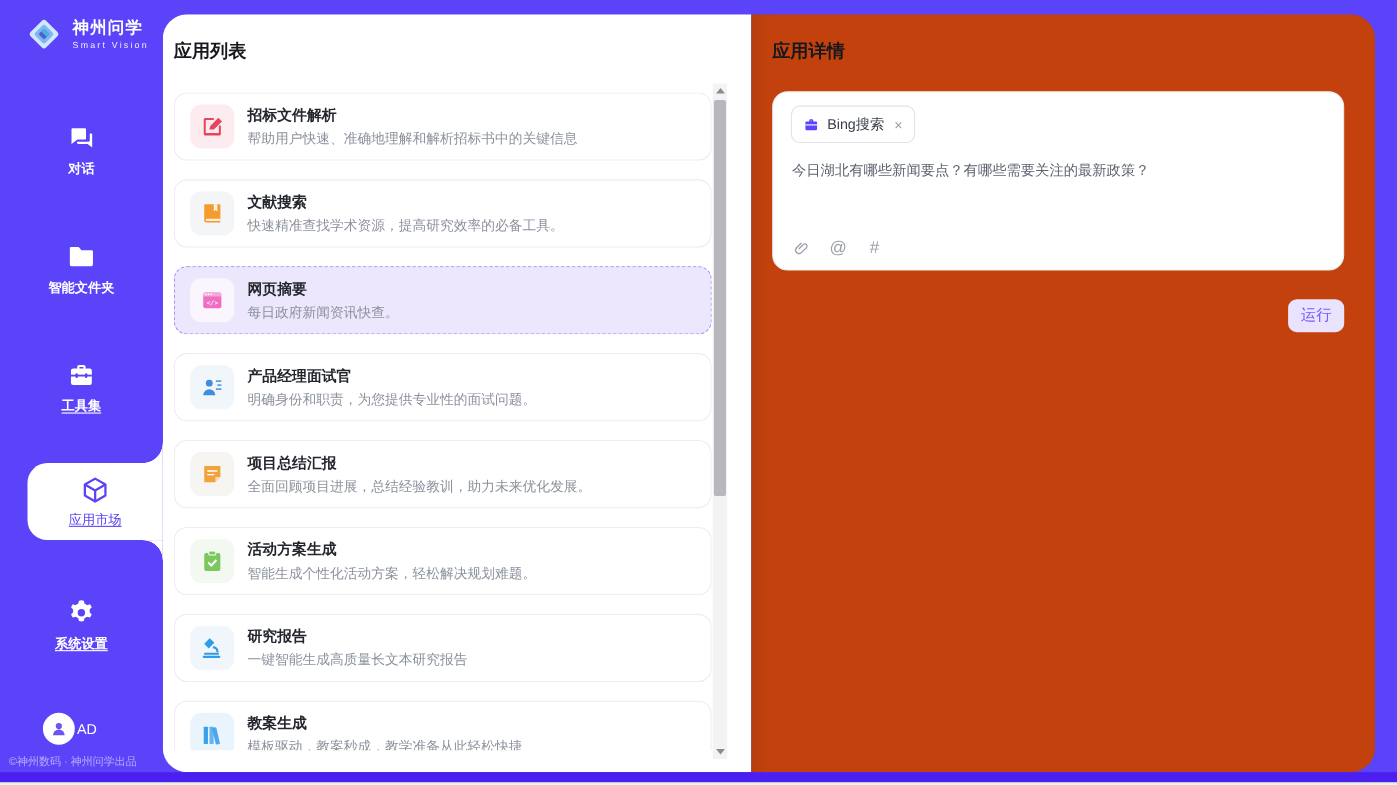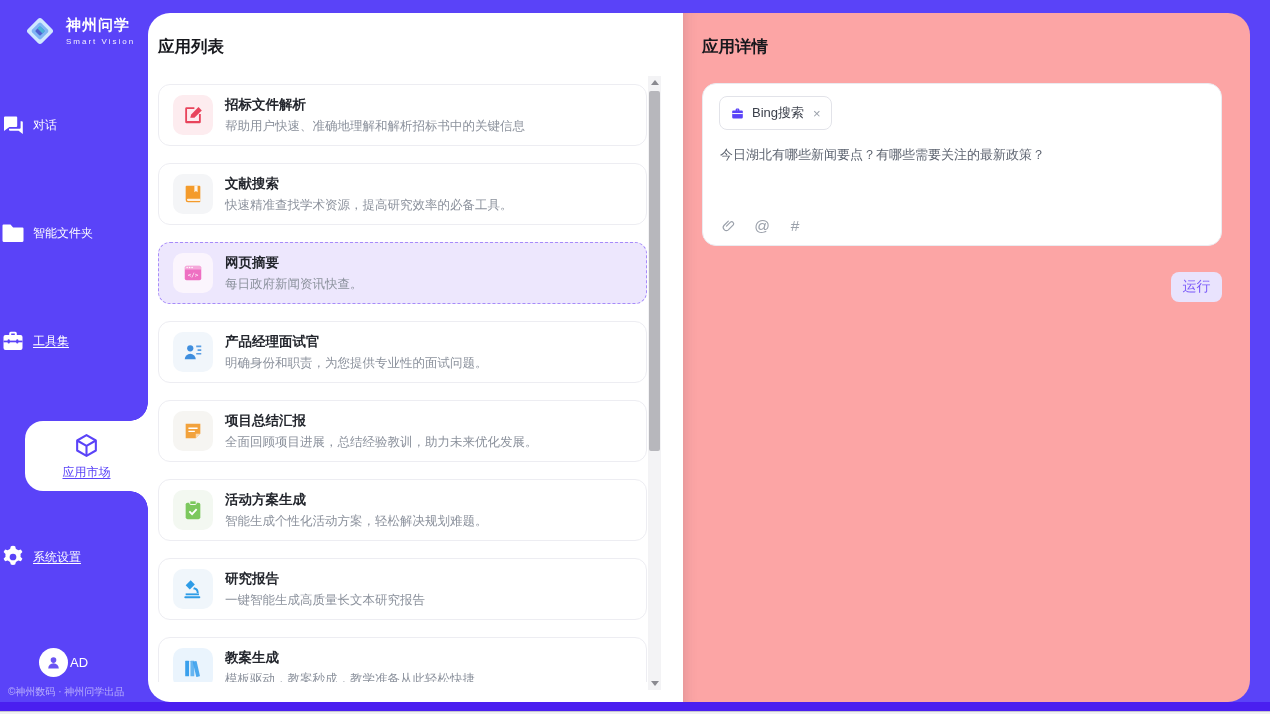--- a/index.html
+++ b/index.html
@@ -10,21 +10,21 @@
     font-family:"Liberation Sans","DejaVu Sans",sans-serif;
     -webkit-font-smoothing:antialiased;
   }
   svg { display:block; }
 
   
   .sidebar { position:absolute; left:0; top:0; width:148px; height:714px; color:#fff; }
   .logo { position:absolute; left:22px; top:13px; display:flex; align-items:center; gap:8px; }
   .logo-txt .t1 { font-size:15px; font-weight:bold; letter-spacing:1px; }
   .logo-txt .t2 { font-size:8px; letter-spacing:2px; opacity:.92; margin-top:2px; }
-  .nav-item { position:absolute; left:0; width:148px; display:flex; flex-direction:row; align-items:center; gap:7px; cursor:pointer; }
+  .nav-item { position:absolute; left:0; width:148px; display:flex; flex-direction:column; align-items:center; gap:7px; cursor:pointer;font-weight:bold; }
   .nav-item .nav-ic { width:26px; height:26px; color:#fff; }
   .nav-label { font-size:12px; color:#fff; }
   .nav-label.u { text-decoration:underline; text-underline-offset:2px; }
   .ni-0 { top:112px; } .ni-1 { top:220px; } .ni-2 { top:328px; } .ni-4 { top:544px; }
 
   .nav-tab { position:absolute; left:25px; top:421px; width:123px; height:70px;
     background:#fff; border-radius:18px 0 0 18px;
     display:flex; flex-direction:column; align-items:center; justify-content:center; gap:5px; cursor:pointer; }
   .nav-tab::before { content:""; position:absolute; right:0; top:-18px; width:18px; height:18px;
     background:radial-gradient(circle at 0 0, rgba(0,0,0,0) 17.5px, #fff 18px); }
@@ -36,21 +36,21 @@
   .user-row { position:absolute; left:39px; top:648px; display:flex; align-items:center; gap:2px; }
   .avatar { width:29px; height:29px; border-radius:50%; background:#fff; display:flex; align-items:center; justify-content:center; }
   .avatar svg { width:17px; height:17px; color:#6a54f2; }
   .user-name { font-size:13px; color:#fff; }
   .copyright { position:absolute; left:8px; top:685px; font-size:10px; color:rgba(255,255,255,.55); white-space:nowrap; }
 
   
   .content { position:absolute; left:148px; top:13px; width:1102px; height:689px;
     border-radius:22px; overflow:hidden; display:flex; }
   .list-panel { width:535px; background:#fff; position:relative; flex:none; }
-  .detail-panel { flex:1; background:#fca5a5; position:relative;
+  .detail-panel { flex:1; background:#c2410c; position:relative;
     box-shadow:inset 14px 0 16px -16px rgba(40,40,70,.22); }
   .panel-title { position:absolute; top:23px; font-size:16.5px; font-weight:bold; color:#17181d; }
   .list-panel .panel-title { left:10px; }
   .detail-panel .panel-title { left:19px; }
 
   
   .cards { position:absolute; left:10px; top:71px; width:489px; height:598px; overflow:hidden; }
   .card { width:489px; height:62px; margin-bottom:17px; background:#fff;
     border:1px solid #ededf2; border-radius:12px; display:flex; align-items:center;
     padding:15px 14px; gap:12px; cursor:pointer; }

